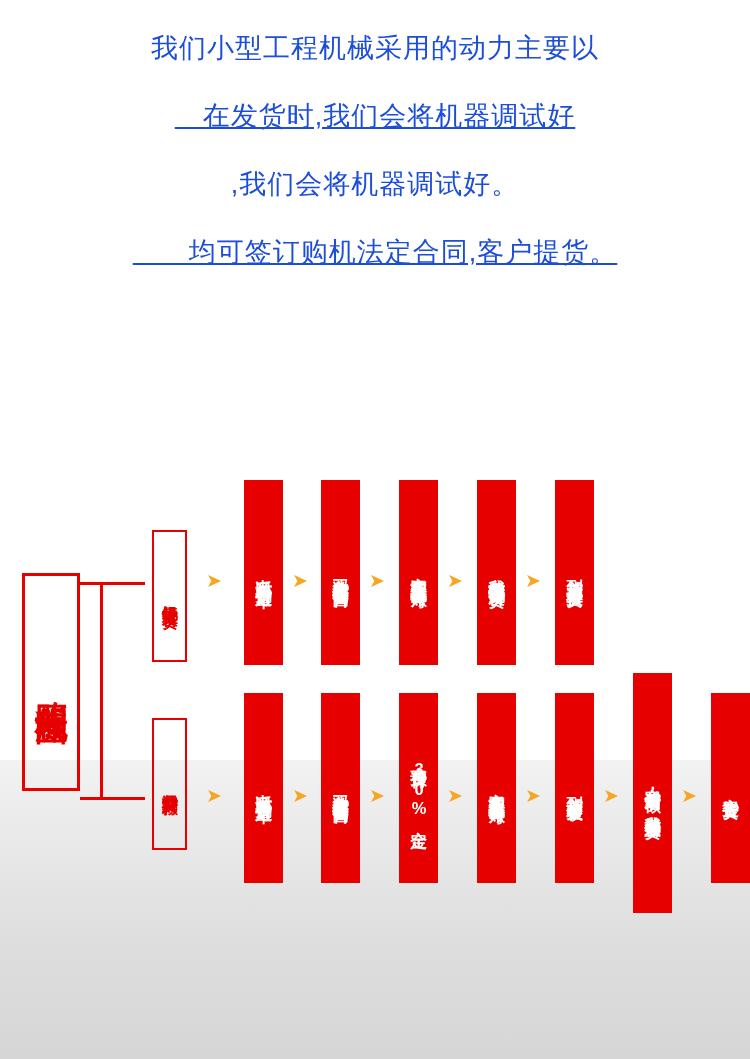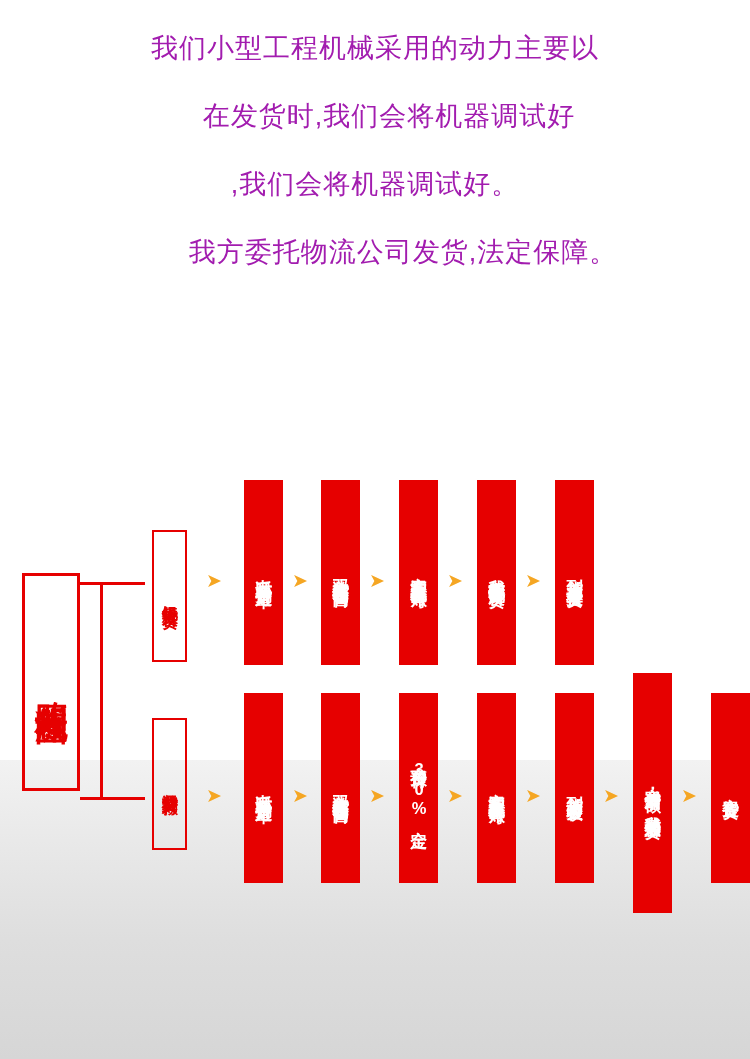--- a/index.html
+++ b/index.html
@@ -31,27 +31,28 @@
     position: absolute;
     left: 0;
     top: 0;
     width: 750px;
     padding-top: 14px;
     box-sizing: border-box;
   }
   .para-line {
     font-size: 27px;
     line-height: 68px;
-    color: #a21caf;
+    color: #1d4ed8;
     text-align: center;
     letter-spacing: 1px;
     white-space: pre;
   }
   .para-line.indent {
     text-align: center;
+    text-decoration: underline;
   }
   
   #flow {
     position: absolute;
     left: 0;
     top: 430px;
     width: 750px;
     height: 520px;
   }
   .vbox {
@@ -103,21 +104,21 @@
 <body>
 
 <div id="page">
 
   <div id="bottom-band"></div>
 
   <div id="text-block">
     <div class="para-line">我们小型工程机械采用的动力主要以</div>
     <div class="para-line indent">　在发货时,我们会将机器调试好</div>
     <div class="para-line">,我们会将机器调试好。</div>
-    <div class="para-line indent">　　我方委托物流公司发货,法定保障。</div>
+    <div class="para-line indent">　　均可签订购机法定合同,客户提货。</div>
   </div>
 
   <div id="flow">
 
     <div class="vbox title" style="left:22px; top:143px; width:58px; height:218px;">购买流程图</div>
 
     <div class="conn" style="left:100px; top:152px; width:3px; height:218px;"></div>
     <div class="conn" style="left:80px; top:152px; width:23px; height:3px;"></div>
     <div class="conn" style="left:80px; top:367px; width:23px; height:3px;"></div>
     <div class="conn" style="left:100px; top:152px; width:45px; height:3px;"></div>

